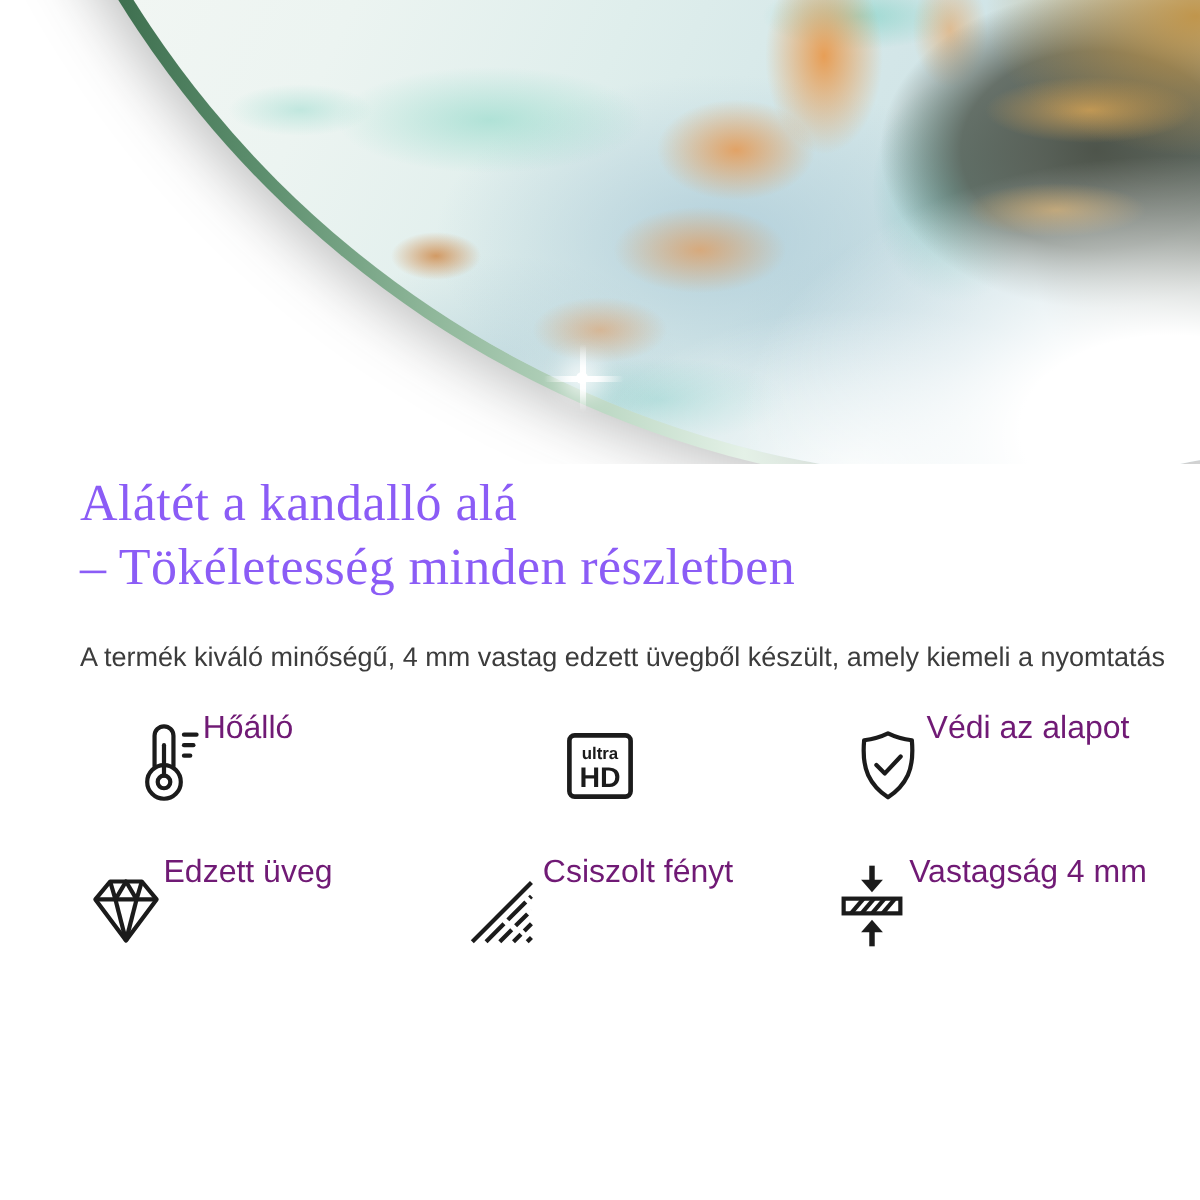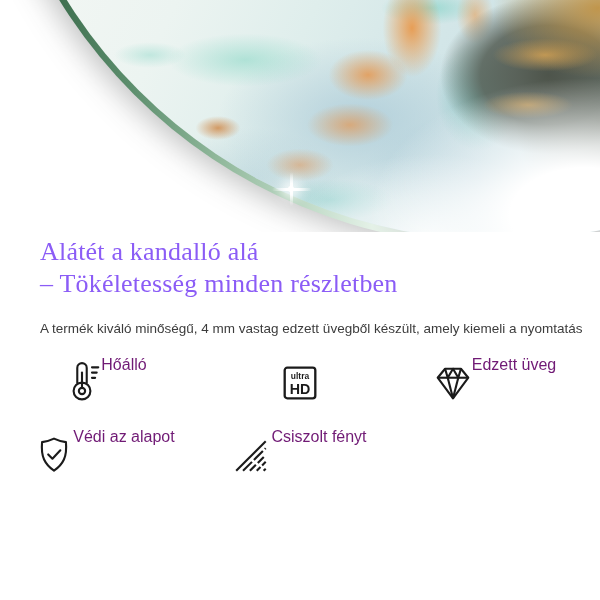--- a/index.html
+++ b/index.html
@@ -132,50 +132,66 @@
           <svg class="ico" width="38" height="38" viewBox="0 0 36 36">
             <rect x="3.5" y="3.5" width="29" height="29" rx="2.5" stroke-width="2.2"></rect>
             <text x="18" y="14.5" font-size="8" font-weight="700" text-anchor="middle">ultra</text>
             <text x="18" y="28" font-size="13.5" font-weight="800" text-anchor="middle">HD</text>
           </svg>
         </div>
       </div>
 
       <div class="feature">
         <div class="icon-wrap">
+          <svg class="ico" width="38" height="38" viewBox="0 0 36 36" stroke-width="2.2" stroke-linejoin="round" stroke-linecap="round">
+            <path d="M18 2.5 C21.5 4.2 25.5 5.3 29.3 5.8 C29.8 11.5 29.6 17.5 27.4 22.3 C25.5 26.4 22.3 30 18 32.8 C13.7 30 10.5 26.4 8.6 22.3 C6.4 17.5 6.2 11.5 6.7 5.8 C10.5 5.3 14.5 4.2 18 2.5 Z"></path>
+            <polyline points="12.5,17.5 16.5,21.5 24,13.5"></polyline>
+          </svg>
+        </div>
+        <div class="feature-label">Védi az alapot</div>
+      </div>
+
+      <div class="feature">
+        <div class="icon-wrap">
           <svg class="ico" width="38" height="38" viewBox="0 0 36 36" stroke-width="1.8" stroke-linejoin="round">
             <polygon points="3.5,13 10.5,4.5 25.5,4.5 32.5,13 18,32.5"></polygon>
             <line x1="3.5" y1="13" x2="32.5" y2="13"></line>
             <polyline points="10.5,4.5 13,13 18,4.5 23,13 25.5,4.5"></polyline>
             <line x1="13" y1="13" x2="18" y2="32.5"></line>
             <line x1="23" y1="13" x2="18" y2="32.5"></line>
           </svg>
         </div>
         <div class="feature-label">Edzett üveg</div>
-      </div>
-
-      <div class="feature">
-        <div class="icon-wrap">
-          <svg class="ico" width="38" height="38" viewBox="0 0 36 36" stroke-width="2.2" stroke-linejoin="round" stroke-linecap="round">
-            <path d="M18 2.5 C21.5 4.2 25.5 5.3 29.3 5.8 C29.8 11.5 29.6 17.5 27.4 22.3 C25.5 26.4 22.3 30 18 32.8 C13.7 30 10.5 26.4 8.6 22.3 C6.4 17.5 6.2 11.5 6.7 5.8 C10.5 5.3 14.5 4.2 18 2.5 Z"></path>
-            <polyline points="12.5,17.5 16.5,21.5 24,13.5"></polyline>
-          </svg>
-        </div>
-        <div class="feature-label">Védi az alapot</div>
       </div>
 
       <div class="feature">
         <div class="icon-wrap">
           <svg class="ico" width="38" height="38" viewBox="0 0 36 36" stroke-width="3.1">
             <line x1="3" y1="33" x2="31" y2="5"></line>
             <line x1="9.5" y1="33" x2="31" y2="11.5" stroke-dasharray="12 2.6"></line>
             <line x1="16" y1="33" x2="31" y2="18" stroke-dasharray="8 2.6"></line>
             <line x1="22.5" y1="33" x2="31" y2="24.5" stroke-dasharray="5 2.2"></line>
             <line x1="29" y1="33" x2="31" y2="31"></line>
           </svg>
         </div>
         <div class="feature-label">Csiszolt fényt</div>
       </div>
 
+      <div class="feature">
+        <div class="icon-wrap">
+          <svg class="ico" width="38" height="42" viewBox="0 0 36 40">
+            <line x1="18" y1="0.8" x2="18" y2="8" stroke-width="2.6"></line>
+            <polygon points="12.8,7.5 23.2,7.5 18,13.5" fill="#1b1b1b" stroke="none"></polygon>
+            <rect x="4.5" y="16.5" width="27" height="7"></rect>
+            <line x1="8" y1="23.5" x2="14" y2="16.5"></line>
+            <line x1="13" y1="23.5" x2="19" y2="16.5"></line>
+            <line x1="18" y1="23.5" x2="24" y2="16.5"></line>
+            <line x1="23" y1="23.5" x2="29" y2="16.5"></line>
+            <line x1="18" y1="39.2" x2="18" y2="32" stroke-width="2.6"></line>
+            <polygon points="12.8,32.5 23.2,32.5 18,26.5" fill="#1b1b1b" stroke="none"></polygon>
+          </svg>
+        </div>
+        <div class="feature-label">Vastagság 4 mm</div>
+      </div>
 
     </div>
   </div>
 </div>
 
 </body></html>

